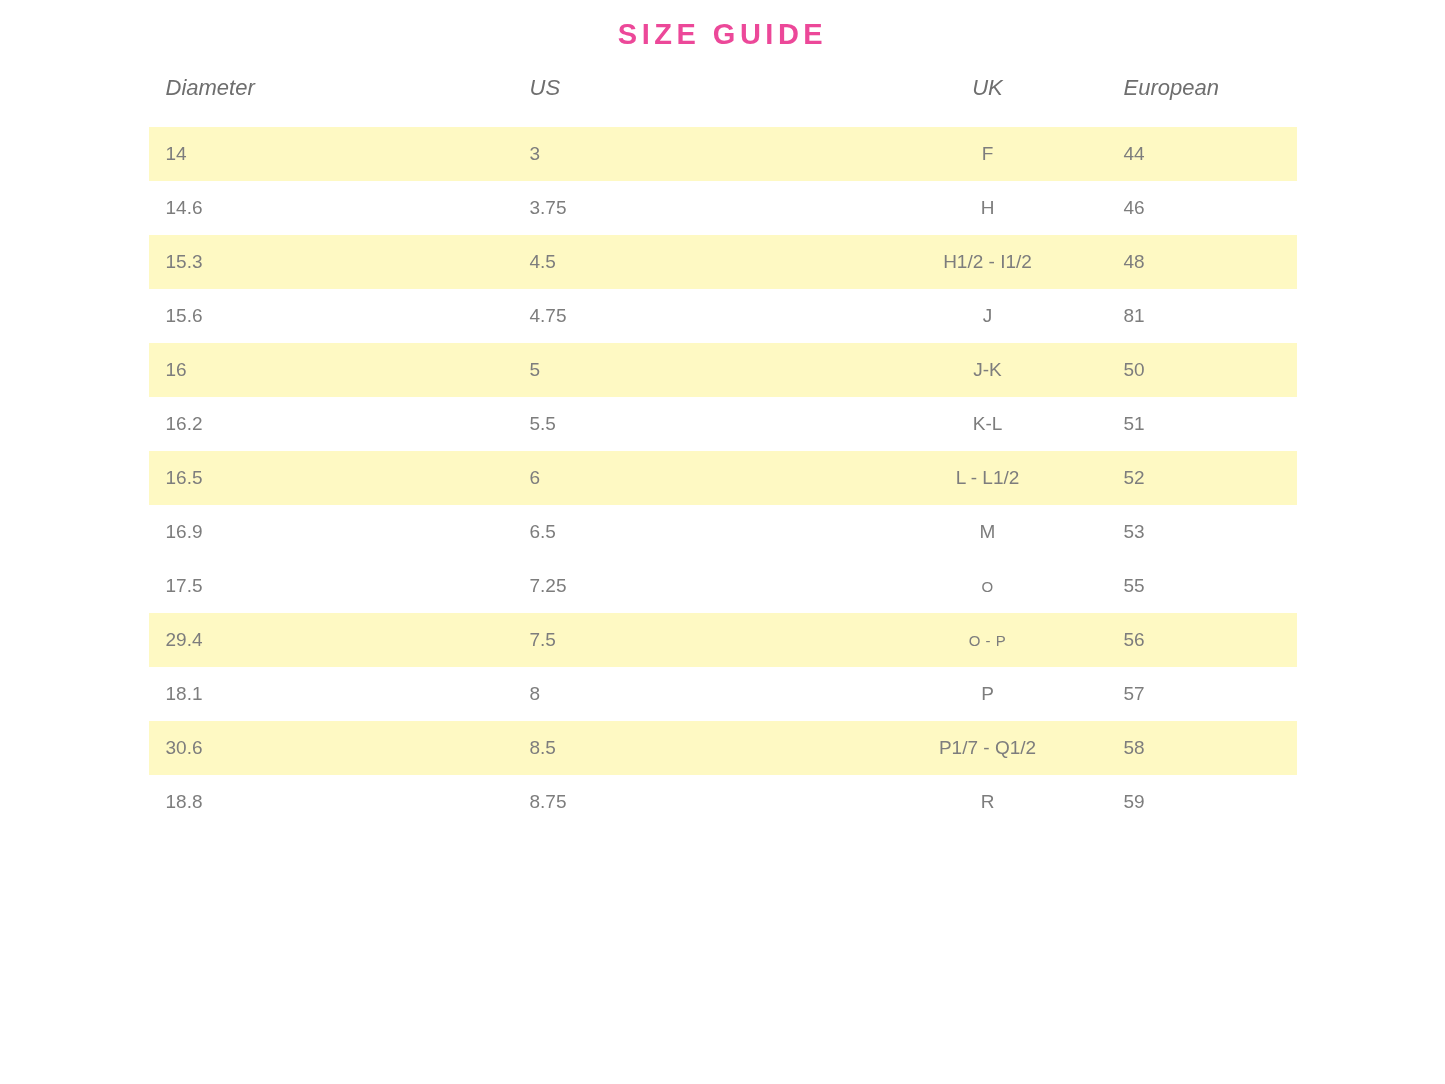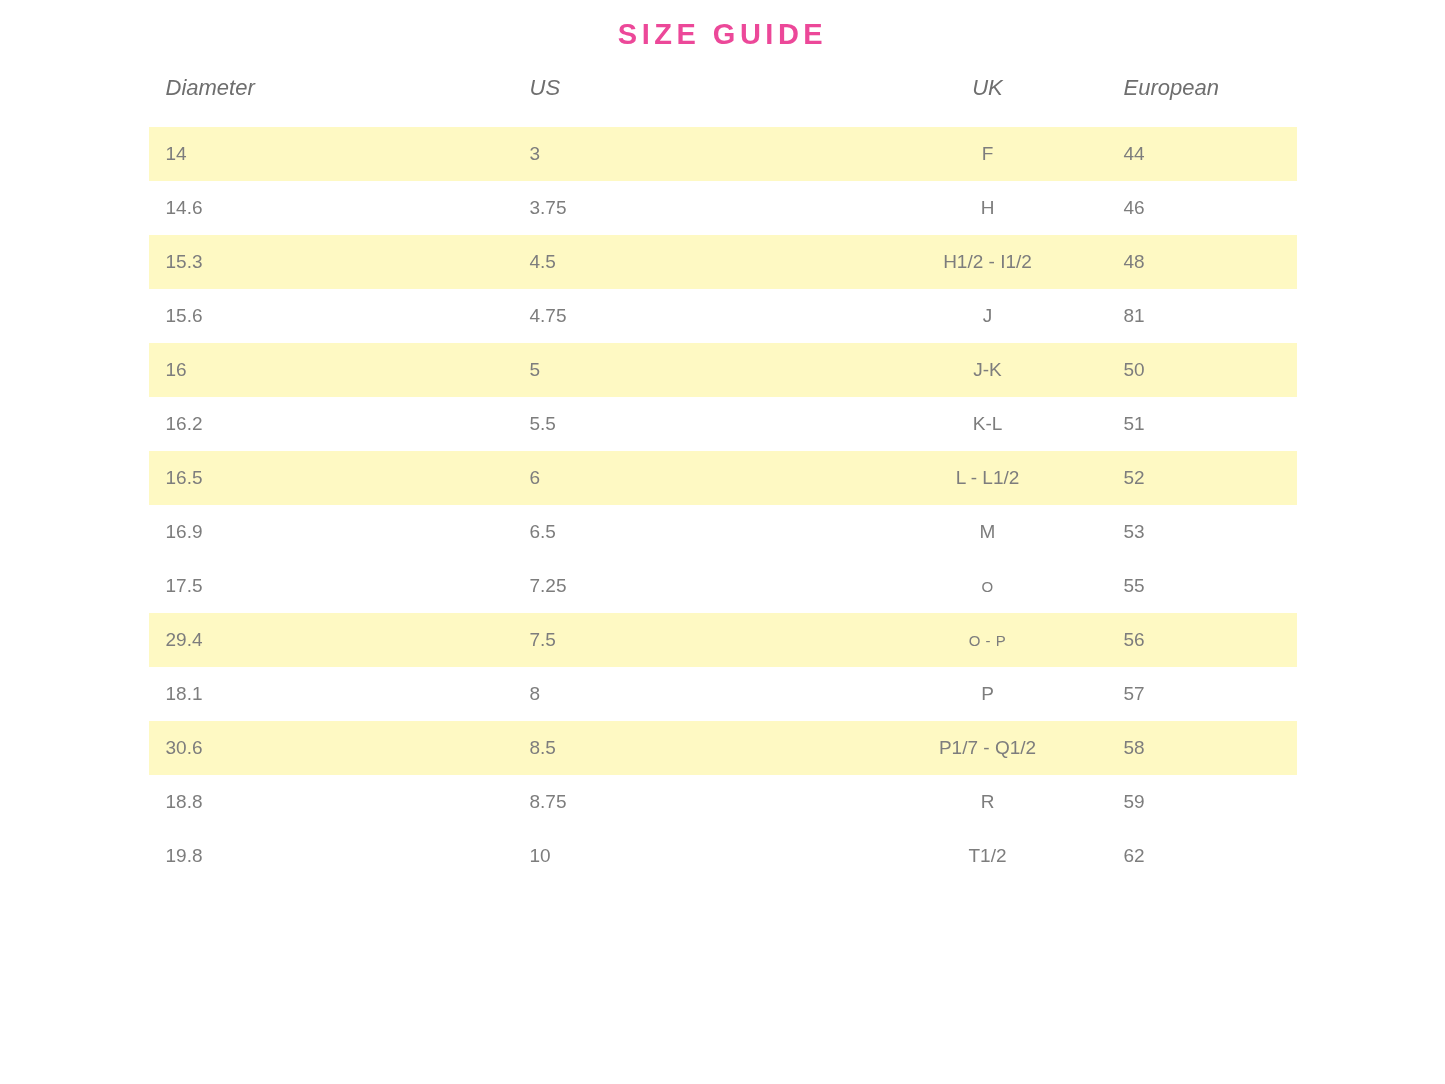--- a/index.html
+++ b/index.html
@@ -165,23 +165,17 @@
             <td class="c2">8.5</td>
             <td class="c3">P1/7 - Q1/2</td>
             <td class="c4">58</td>
           </tr>
           <tr>
             <td class="c1">18.8</td>
             <td class="c2">8.75</td>
             <td class="c3">R</td>
             <td class="c4">59</td>
           </tr>
-          <tr>
-            <td class="c1">19.8</td>
-            <td class="c2">10</td>
-            <td class="c3">T1/2</td>
-            <td class="c4">62</td>
-          </tr>
         </tbody>
     </table>
   </div>
 
 </div>
 
 </body></html>

